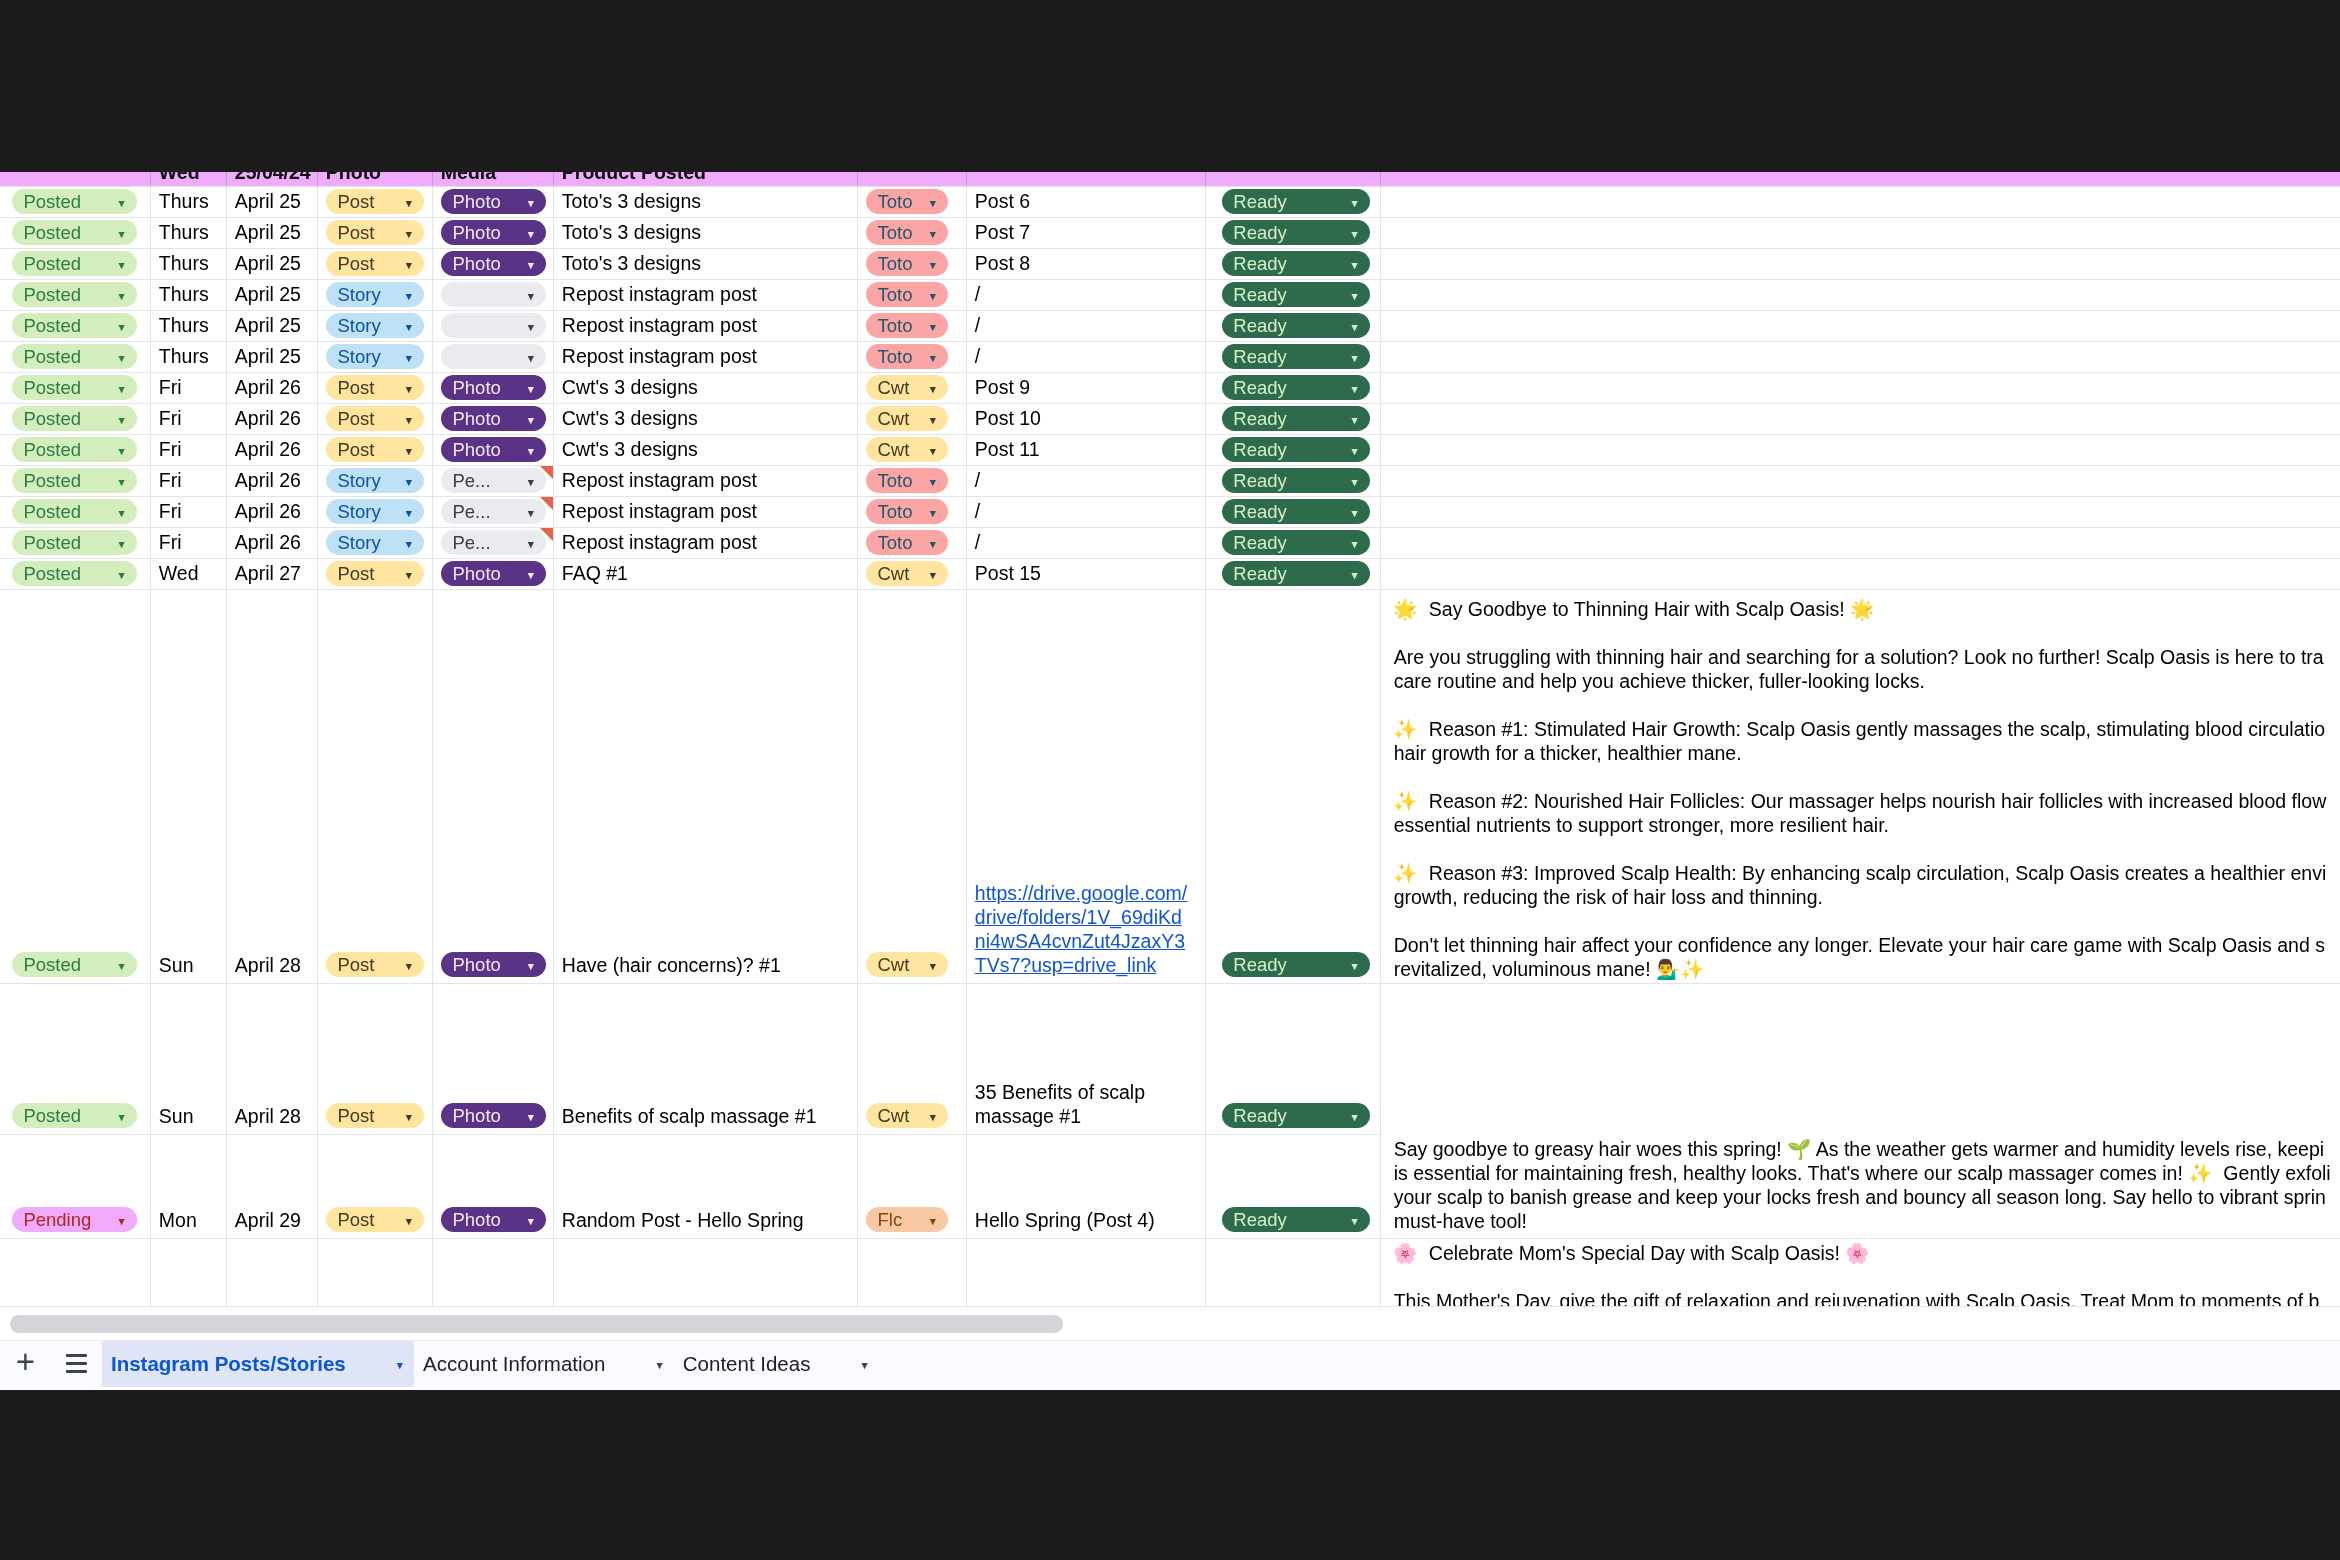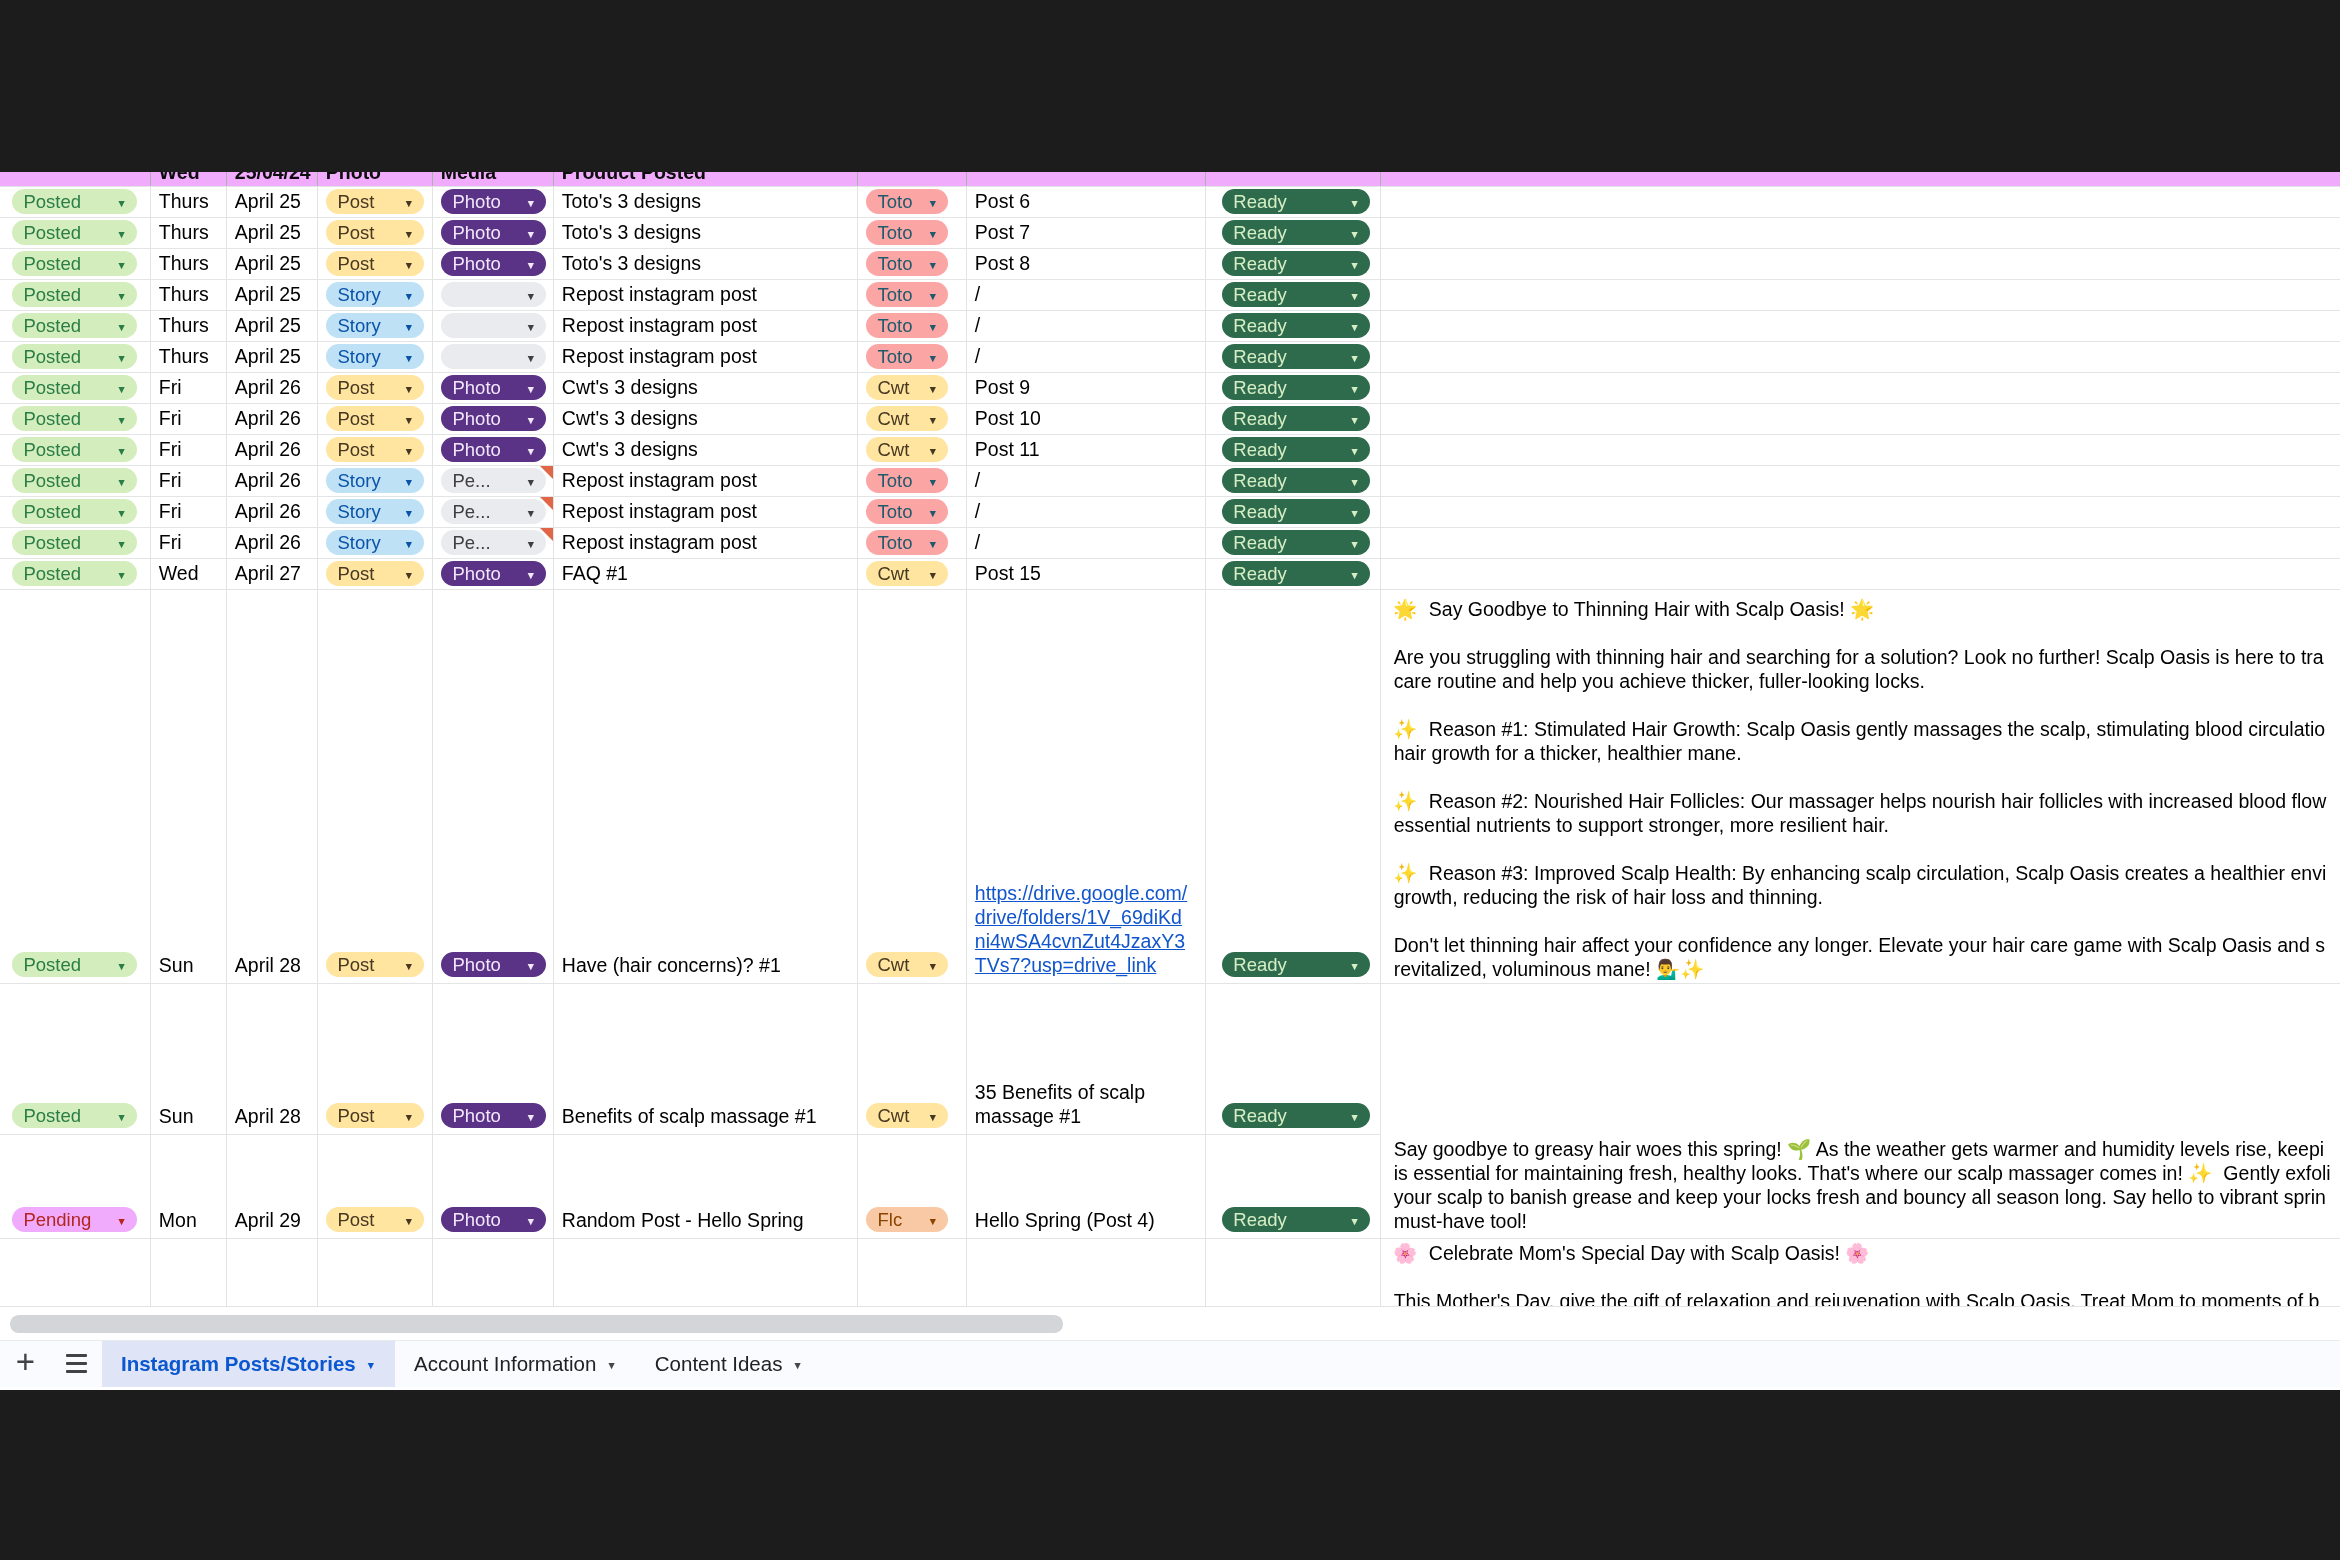--- a/index.html
+++ b/index.html
@@ -58,21 +58,21 @@
   
   .scrollstrip{height:33px;background:#fff;position:relative;}
   .hthumb{position:absolute;left:9.8px;top:8.8px;width:1053px;height:17.6px;border-radius:8.8px;background:#d3d5d9;}
 
   
   .tabbar{height:47px;background:#f9fbfe;border-top:1px solid #e8eaed;display:flex;align-items:stretch;box-sizing:border-box;}
   .tb-btn{width:51px;display:flex;align-items:center;justify-content:center;cursor:pointer;}
   .plus{font-size:33px;font-weight:300;color:#3f4346;line-height:1;transform:translateY(-2px);}
   .ham{display:flex;flex-direction:column;gap:4.9px;}
   .ham i{display:block;width:21.5px;height:2.9px;background:#3f4346;border-radius:1px;}
-  .tab{display:flex;align-items:center;padding:0 19px;font-size:20.5px;color:#202124;cursor:pointer;white-space:nowrap;}
+  .tab{display:flex;align-items:center;padding:0 9px;font-size:20.5px;color:#202124;cursor:pointer;white-space:nowrap;gap:39px;}
   .tab .tcar{font-style:normal;font-size:10.7px;margin-left:9.8px;color:#444746;transform:translateY(1px);}
   .tab.active{background:#dfe5f6;color:#0b57d0;font-weight:700;}
   .tab.active .tcar{color:#0b57d0;}
 </style>
 </head>
 <body>
 
 <div class="sheet">
 
   <div class="sliver">

